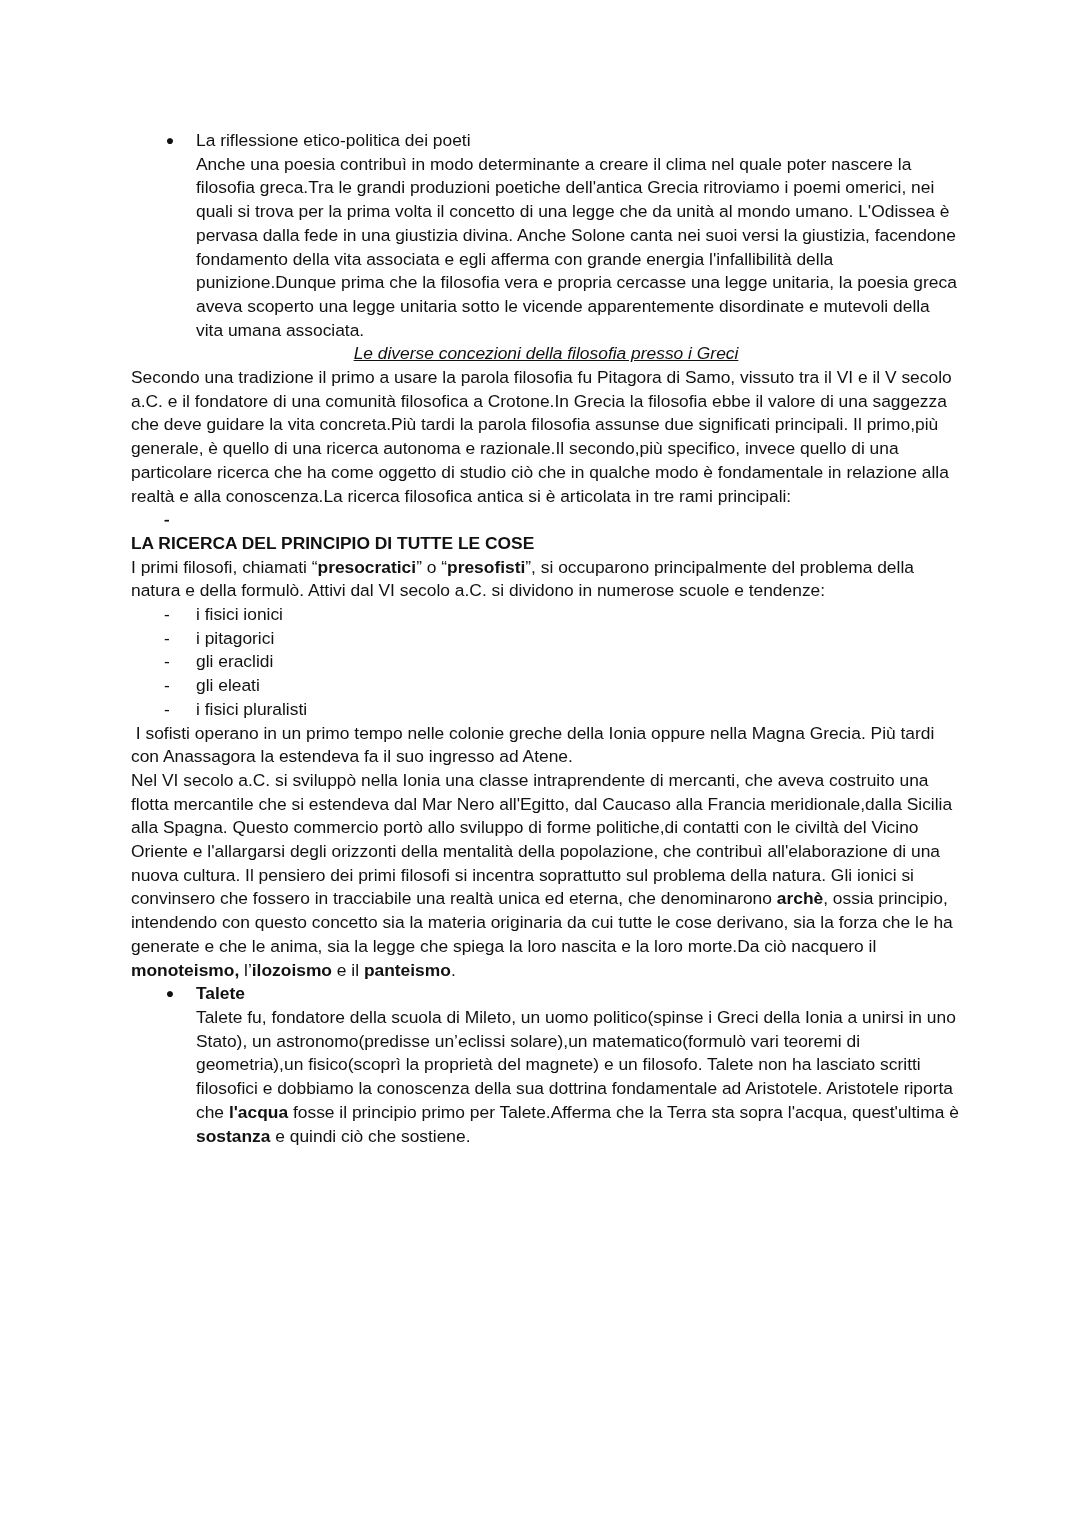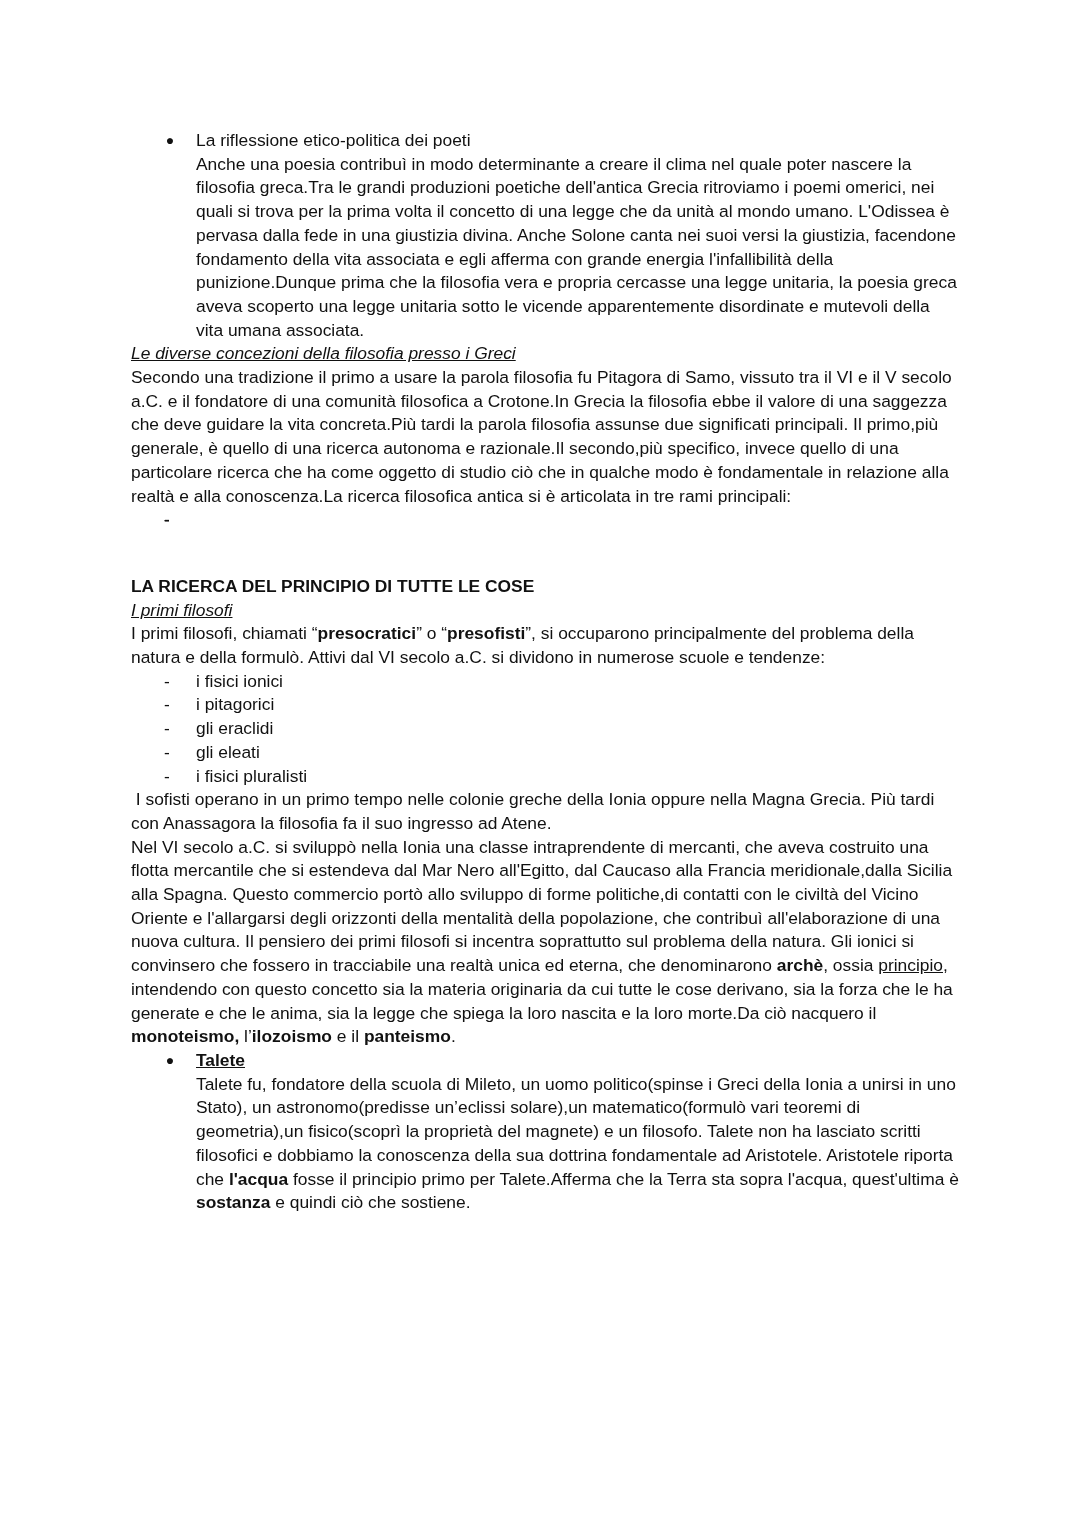--- a/index.html
+++ b/index.html
@@ -9,24 +9,24 @@
       font-size: 17.4px; line-height: 23.7px;
     }
     .page { position: absolute; left: 131px; top: 129px; width: 830px; }
     .indent { margin-left: 65px; }
     .bullet-item { position: relative; }
     .bullet-dot {
       position: absolute; left: -36px; top: 0; width: 20px; text-align: center; font-size: 14px;
     }
     .dash-item { position: relative; margin-left: 65px; }
     .dash-mark { position: absolute; left: -35px; top: 0; width: 12px; text-align: center; }
-    .sub { font-style: italic; text-decoration: underline; }
-    .heading { font-weight: bold; margin-top: 43px; }
+    .sub { font-style: italic; text-decoration: underline; text-align: center; }
+    .heading { font-weight: bold; }
     .b { font-weight: bold; }
-    .u { text-decoration: underline; }
+    .u { }
     .blank { height: 23.7px; }
     p { margin: 0; }
   </style>
 </head>
 <body>
 
 <div class="page">
 
   <div class="indent bullet-item">
     <span class="bullet-dot">●</span>
@@ -44,21 +44,20 @@
       <span class="dash-mark">-</span>
     </div>
     <div class="dash-item">
       <span class="dash-mark">-</span>
     </div>
   </div>
 
   <div class="blank"></div>
 
   <p class="heading">LA RICERCA DEL PRINCIPIO DI TUTTE LE COSE</p>
-  <p class="sub">I primi filosofi</p>
   <p><span>I primi filosofi, chiamati “</span><span class="b">presocratici</span><span>” o “</span><span class="b">presofisti</span><span>”, si occuparono principalmente del problema della natura e della formulò. Attivi dal VI secolo a.C. si dividono in numerose scuole e tendenze:</span></p>
   <div>
     <div class="dash-item">
       <span class="dash-mark">-</span>
       <span>i fisici ionici</span>
     </div>
     <div class="dash-item">
       <span class="dash-mark">-</span>
       <span>i pitagorici</span>
     </div>
@@ -68,21 +67,21 @@
     </div>
     <div class="dash-item">
       <span class="dash-mark">-</span>
       <span>gli eleati</span>
     </div>
     <div class="dash-item">
       <span class="dash-mark">-</span>
       <span>i fisici pluralisti</span>
     </div>
   </div>
-  <p style="white-space: pre-wrap;"> I sofisti operano in un primo tempo nelle colonie greche della Ionia oppure nella Magna Grecia. Più tardi con Anassagora la filosofia fa il suo ingresso ad Atene.</p>
+  <p style="white-space: pre-wrap;"> I sofisti operano in un primo tempo nelle colonie greche della Ionia oppure nella Magna Grecia. Più tardi con Anassagora la estendeva fa il suo ingresso ad Atene.</p>
 
   <p><span>Nel VI secolo a.C. si sviluppò nella Ionia una classe intraprendente di mercanti, che aveva costruito una flotta mercantile che si estendeva dal Mar Nero all'Egitto, dal Caucaso alla Francia meridionale,dalla Sicilia alla Spagna. Questo commercio portò allo sviluppo di forme politiche,di contatti con le civiltà del Vicino Oriente e  l'allargarsi degli orizzonti della mentalità della popolazione, che contribuì all'elaborazione di una nuova cultura. Il pensiero dei primi filosofi si incentra soprattutto sul problema della natura. Gli ionici si convinsero che fossero in tracciabile una realtà unica ed eterna, che denominarono </span><span class="b">archè</span><span>, ossia </span><span class="u">principio, </span><span>intendendo con questo concetto sia la materia originaria da cui tutte le cose derivano, sia la forza che le ha generate e che le anima, sia la legge che spiega la loro nascita e la loro morte.Da ciò nacquero il </span><span class="b">monoteismo,</span><span> l’</span><span class="b">ilozoismo</span><span> e il </span><span class="b">panteismo</span><span>.</span></p>
 
   <div class="indent bullet-item">
     <span class="bullet-dot">●</span>
     <p class="b u">Talete</p>
     <p><span>Talete fu, fondatore della scuola di Mileto, un uomo politico(spinse i Greci della Ionia a unirsi in uno Stato), un astronomo(predisse un’eclissi solare),un matematico(formulò vari teoremi di geometria),un fisico(scoprì la proprietà del magnete) e un filosofo. Talete non ha lasciato scritti filosofici e dobbiamo la conoscenza della sua dottrina fondamentale ad Aristotele. Aristotele riporta che </span><span class="b">l'acqua</span><span> fosse il principio primo per Talete.Afferma che la Terra sta sopra l'acqua, quest'ultima è </span><span class="b">sostanza</span><span> e quindi ciò che sostiene.</span></p>
   </div>
 
 </div>

